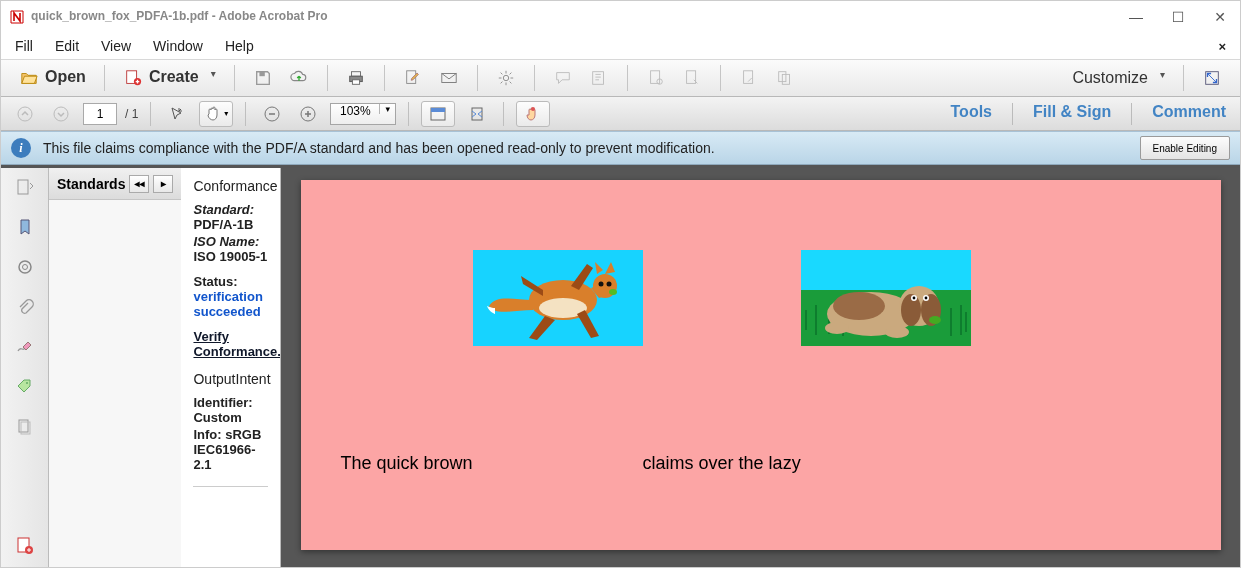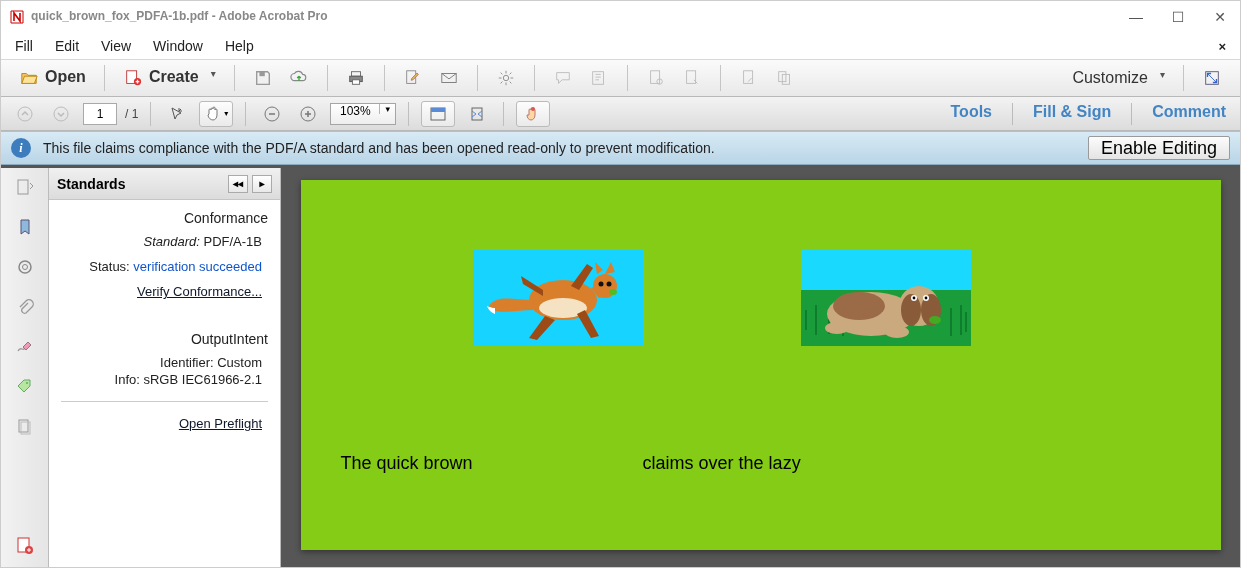--- a/index.html
+++ b/index.html
@@ -32,37 +32,37 @@
 .tb2-spacer { flex:1; }
 .right-actions { display:flex; align-items:flex-start; gap:16px; font-size:16px; font-weight:bold;}
 .right-actions span { cursor:default; padding: 0 4px;}
 .ra-tools { color:#4284c4; }
 .ra-fill  { color:#4284c4; }
 .ra-comm  { color:#4284c4; }
 .right-actions .rsep { width:1px; height:22px; background:#bbb;}
 .infobar { height: 34px; background: linear-gradient(#d8eaf5,#b9d5e7); border-top:1px solid #a8c2d6; border-bottom:1px solid #8fa9bc; display:flex; align-items:center; padding: 0 10px; gap:12px;}
 .infobar .info-icon { width:20px; height:20px; border-radius:50%; background:#3d7dbd; color:#fff; font-weight:bold; font-size:12px; display:flex; align-items:center; justify-content:center; font-style:italic; font-family:Georgia,serif;}
 .infobar .info-text { flex:1; font-size:14px; color:#222;}
-.infobar .enable-btn { height:24px; padding:0 12px; background:linear-gradient(#fcfcfc,#e4e4e4); border:1px solid #9a9a9a; border-radius:2px; font-size:18px; cursor:default;}
+.infobar .enable-btn { height:24px; padding:0 12px; background:linear-gradient(#fcfcfc,#e4e4e4); border:1px solid #9a9a9a; border-radius:2px; font-size:10px; cursor:default;}
 .main { display:flex; height: calc(568px - 32px - 26px - 38px - 34px - 34px - 2px); border-top:3px solid #555; }
 .leftrail { width:48px; background:linear-gradient(to right,#f2f2f2,#e5e5e5); border-right:1px solid #bbb; display:flex; flex-direction:column; align-items:center; padding-top:8px; gap:18px;}
 .leftrail .rail-icon { width:22px; height:22px; display:flex; align-items:center; justify-content:center; color:#777;}
-.sidepanel { width:232px; background:#f7f7f7; border-right:1px solid #bbb; display:flex; flex-direction:column;text-align:right;}
+.sidepanel { width:232px; background:#f7f7f7; border-right:1px solid #bbb; display:flex; flex-direction:row;}
 .sidepanel-hdr { height:32px; background:linear-gradient(#f0f0f0,#dcdcdc); border-bottom:1px solid #c5c5c5; display:flex; align-items:center; padding:0 8px; font-weight:bold; font-size:14px;}
 .sidepanel-hdr .phdr-sp { flex:1;}
 .sidepanel-hdr .nav-btn { width:20px; height:18px; border:1px solid #aaa; background:linear-gradient(#fff,#e8e8e8); font-size:10px; display:flex; align-items:center; justify-content:center; margin-left:4px;}
 .sidepanel-body { padding:10px 12px; font-size:13px; color:#222; overflow:auto; background:#fff; flex:1;}
 .sidepanel-body h4 { font-size:14px; font-weight:normal; margin-bottom:8px;}
-.sidepanel-body .row { margin: 2px 6px; }
+.sidepanel-body .row { margin: 2px 0; font-weight: bold; }
 .sidepanel-body .lbl-i { font-style:italic;}
 .sidepanel-body .link { color:#0f172a; text-decoration:underline; cursor:pointer;}
 .sidepanel-body .status-val { color:#1155cc;}
 .sidepanel-body hr { border:none; border-top:1px solid #ccc; margin:14px 0;}
 .docarea { flex:1; background:#565656; display:flex; justify-content:center; align-items:flex-start; padding:12px; overflow:auto;}
-.page { width:920px; min-height:370px; background:#84cc16; box-shadow:0 2px 6px rgba(0,0,0,.4); padding:70px 40px; font-size:18px; color:#000; display:flex; align-items:flex-start; flex-wrap:wrap;}
+.page { width:920px; min-height:370px; background:#fca5a5; box-shadow:0 2px 6px rgba(0,0,0,.4); padding:70px 40px; font-size:18px; color:#000; display:flex; align-items:flex-start; flex-wrap:wrap;}
 .page .txt { line-height:1; align-self:flex-end; margin-bottom:8px;}
 .fox-pic, .dog-pic { width:170px; height:96px; background:#20d8ff; position:relative; overflow:hidden;}
 .dog-pic { background:#1fb84d;}
 svg { display:block;}
 .small-svg { width:18px; height:18px;}
 .gray { color:#9a9a9a;}
 </style>
 </head>
 <body>
 
@@ -378,27 +378,27 @@
   <div class="sidepanel">
     <div class="sidepanel-hdr">
       <span>Standards</span>
       <span class="phdr-sp"></span>
       <div class="nav-btn">◂◂</div>
       <div class="nav-btn">▸</div>
     </div>
     <div class="sidepanel-body">
       <h4>Conformance</h4>
       <div class="row"><span class="lbl-i">Standard:</span> <span>PDF/A-1B</span></div>
+      <div class="row"><span class="lbl-i">ISO Name:</span> <span>ISO 19005-1</span></div>
       <div class="row" style="margin-top:10px;"><span>Status:</span> <span class="status-val">verification succeeded</span></div>
       <div class="row" style="margin-top:10px;"><span class="link">Verify Conformance...</span></div>
-      <h4 style="margin-top:32px;">OutputIntent</h4>
+      <h4 style="margin-top:12px;">OutputIntent</h4>
       <div class="row"><span>Identifier:</span> <span>Custom</span></div>
       <div class="row"><span>Info:</span> <span>sRGB IEC61966-2.1</span></div>
       <hr>
-      <div class="row"><span class="link">Open Preflight</span></div>
     </div>
   </div>
 
   <div class="docarea">
     <div class="page">
       <span class="txt">The quick brown</span>
       <div class="fox-pic">
         <svg viewBox="0 0 170 96" width="170" height="96">
           <rect width="170" height="96" fill="#17d3ff"></rect>
           <ellipse cx="90" cy="50" rx="34" ry="20" fill="#d97f2b"></ellipse>

